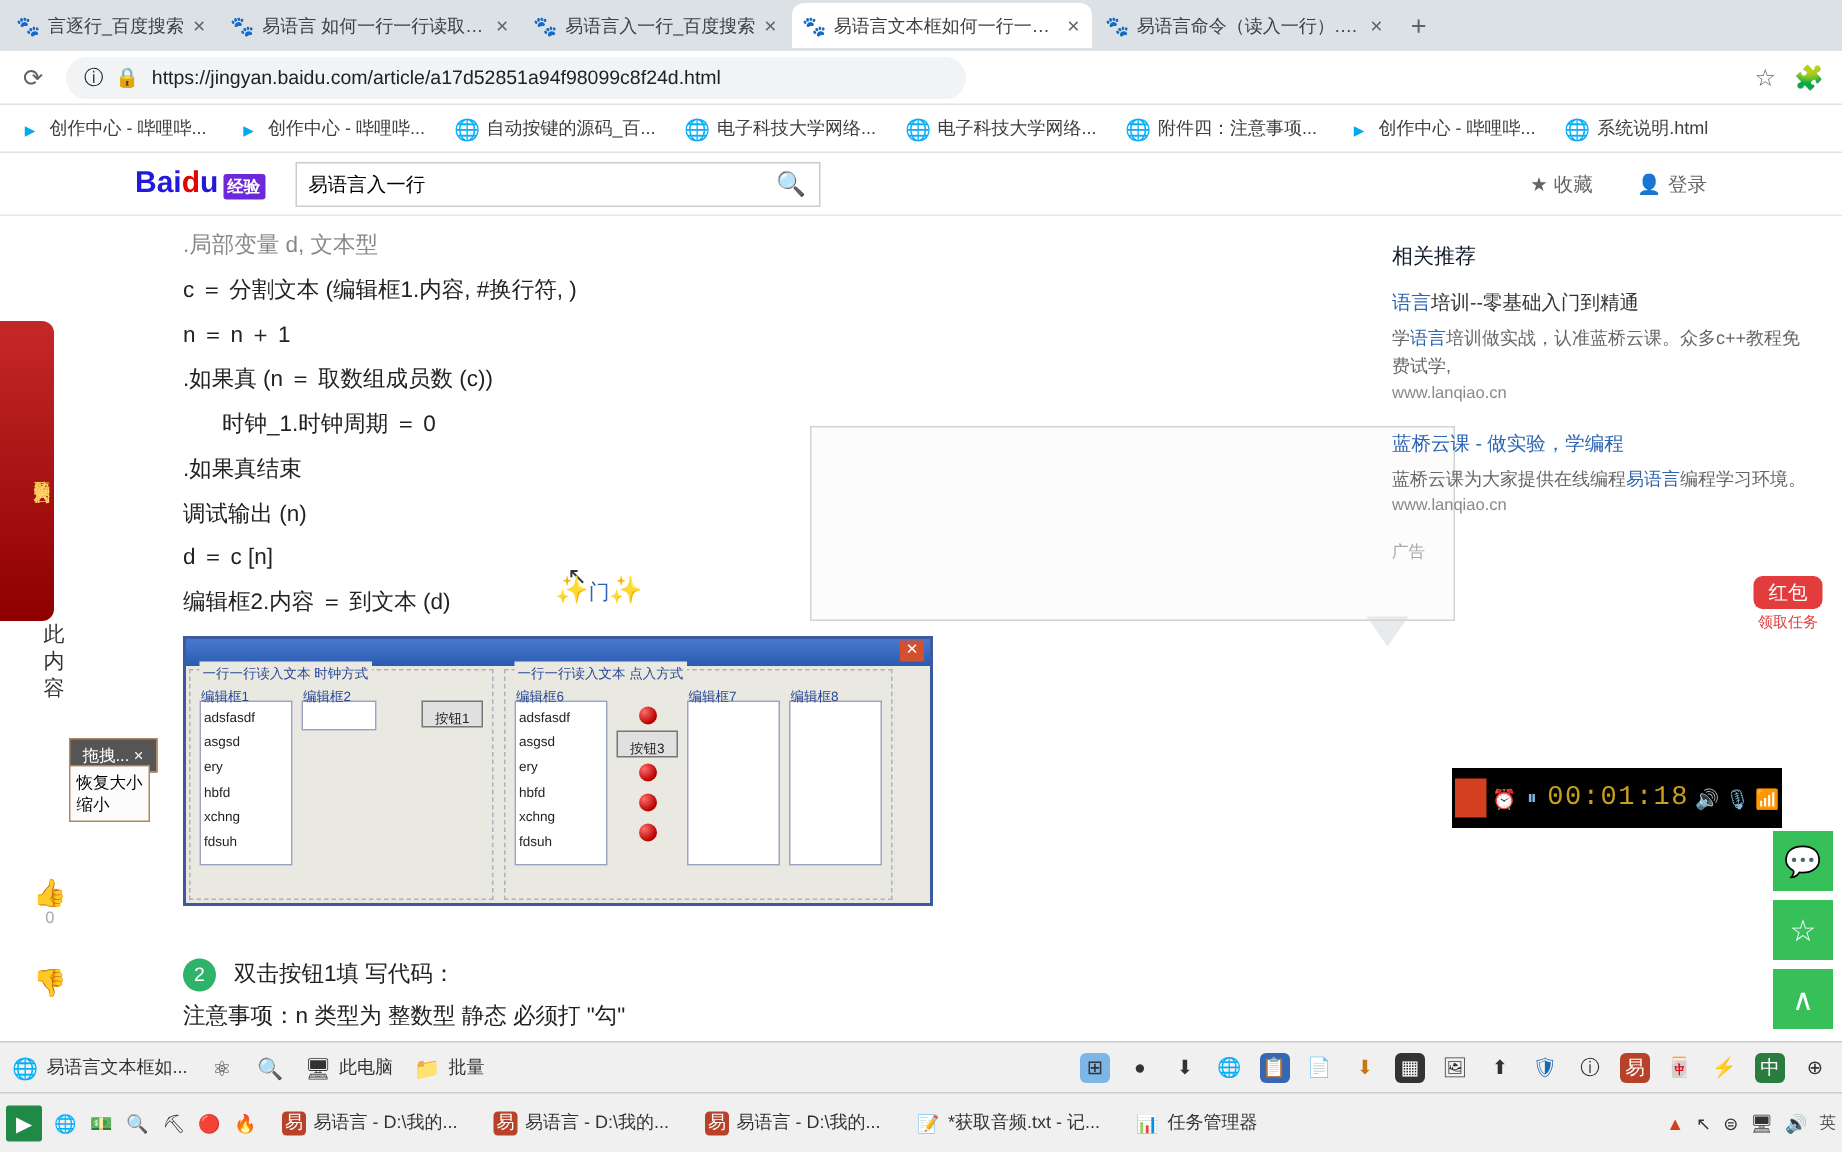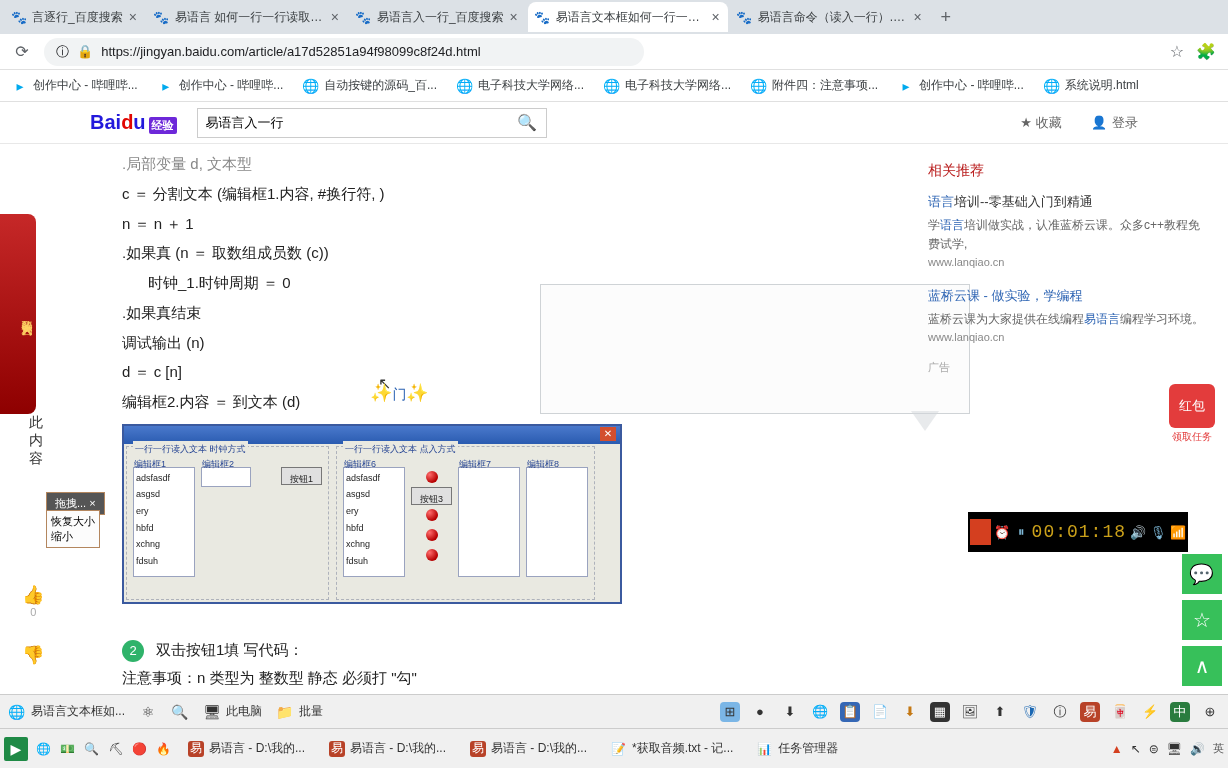--- a/index.html
+++ b/index.html
@@ -71,37 +71,37 @@
 
 .cursor-arrow { position: absolute; left: 378px; top: 230px; font-size: 16px; color: #333; pointer-events: none; }
 .confetti { position: absolute; left: 370px; top: 238px; font-size: 18px; pointer-events: none; }
 
 
 .step-badge { display: inline-flex; width: 22px; height: 22px; background: #2fb36a; color: #fff; border-radius: 50%; align-items: center; justify-content: center; font-size: 13px; margin-right: 12px; }
 .step { margin-top: 32px; }
 
 
 .rside { margin-left: auto; width: 300px; padding: 18px 20px 0 0; font-size: 13px; color: #333; position: relative; }
-.rside h3 { font-size: 14px; font-weight: normal; margin-bottom: 12px; color: #b91c1c; }
+.rside h3 { font-size: 14px; font-weight: normal; margin-bottom: 12px; color: #0f172a; }
 .rec { margin-bottom: 14px; font-size: 12px; color: #666; line-height: 1.6; }
 .rec-title { color: #333; font-size: 13px; margin-bottom: 3px; }
 .rec a { color: #2d64b3; text-decoration: none; }
 .rec-url { color: #888; font-size: 11px; }
 .ad-tag { color: #aaa; font-size: 11px; }
 
 
 .ghost { position: absolute; left: 540px; top: 140px; width: 430px; height: 130px; border: 1px solid #cfd3d6; background: rgba(250,250,250,0.5); }
 .ghost-text { font-size: 46px; font-weight: bold; color: rgba(229,120,170,0.42); text-align: center; padding-top: 34px; letter-spacing: 2px; }
 .ghost-tail { position: absolute; right: 30px; bottom: -18px; width: 0; height: 0; border-left: 14px solid transparent; border-right: 14px solid transparent; border-top: 20px solid rgba(210,214,217,0.5); }
 
 
 .float-right { position: absolute; right: 6px; top: 410px; display: flex; flex-direction: column; gap: 6px; }
 .float-btn { width: 40px; height: 40px; background: #37c05a; color: #fff; display: flex; align-items: center; justify-content: center; font-size: 20px; cursor: pointer; }
 .red-env { position: absolute; right: 10px; top: 240px; width: 52px; text-align: center; cursor: pointer; }
-.red-env-ico { width: 46px; height: 44px; background: #e33c3c; border-radius: 6px; color: #fff; font-size: 13px; display: flex; align-items: center; justify-content: center; margin: 0 auto; }
+.red-env-ico { width: 46px; height: 22px; background: #e33c3c; border-radius: 6px; color: #fff; font-size: 13px; display: flex; align-items: center; justify-content: center; margin: 0 auto; }
 .red-env-txt { font-size: 10px; color: #e33c3c; margin-top: 2px; }
 
 
 .rec-widget { position: absolute; right: 40px; top: 368px; width: 220px; height: 40px; background: #000; display: flex; align-items: center; gap: 4px; padding: 2px; }
 .rec-sq { width: 26px; height: 26px; background: #d43f1f; }
 .rec-time { color: #caa01a; font-family: "Courier New"; font-size: 18px; letter-spacing: 1px; flex: 1; }
 .rec-icn { width: 16px; text-align: center; color: #7fbad9; font-size: 13px; }
 
 
 .tb1 { position: absolute; bottom: 40px; left: 0; right: 0; height: 34px; background: #f0f0f0; border-top: 1px solid #ccc; display: flex; align-items: center; padding: 0 8px; gap: 14px; font-size: 12px; color: #333; }

